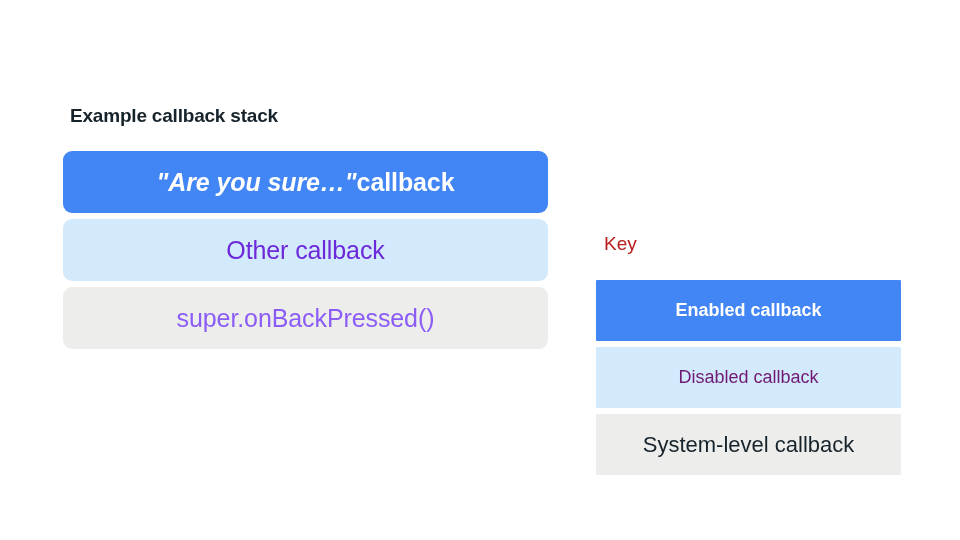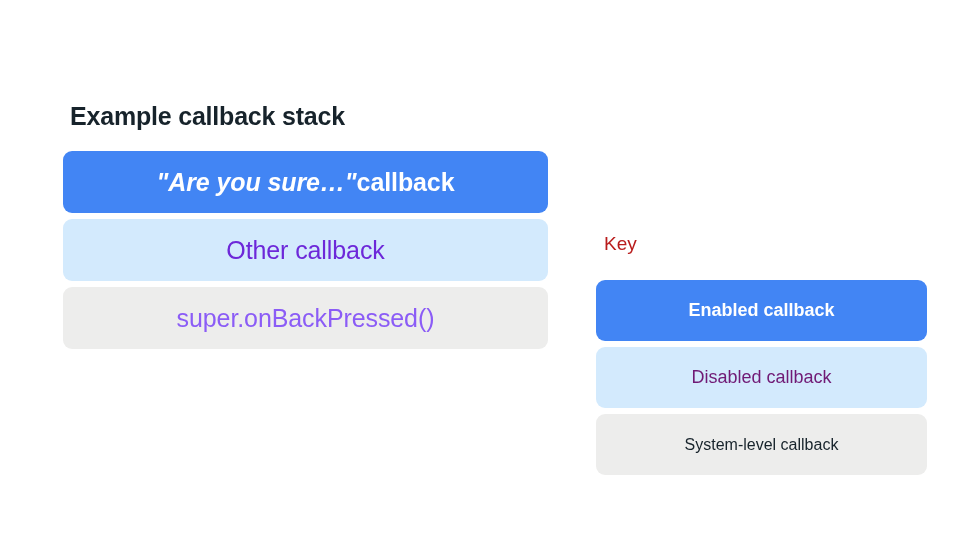--- a/index.html
+++ b/index.html
@@ -26,21 +26,21 @@
 
   
   .stack-column {
     position: absolute;
     left: 63px;
     top: 100px;
     width: 485px;
   }
 
   .section-title {
-    font-size: 25px;
+    font-size: 19px;
     font-weight: 700;
     letter-spacing: -0.2px;
     color: #17232b;
     line-height: 32px;
     margin: 0 0 19px 7px;
     white-space: nowrap;
   }
 
   .bar {
     width: 485px;
@@ -100,23 +100,23 @@
   .key-title {
     font-size: 19px;
     font-weight: 400;
     color: #b91c1c;
     line-height: 24px;
     margin: 0 0 24px 8px;
     white-space: nowrap;
   }
 
   .key-bar {
-    width: 331px;
+    width: 305px;
     height: 61px;
-    border-radius: 9px;
+    border-radius: 1px;
     display: flex;
     align-items: center;
     justify-content: center;
     box-sizing: border-box;
     margin-bottom: 6px;
     white-space: nowrap;
     overflow: hidden;
   }
   .key-bar:last-child { margin-bottom: 0; }
 
@@ -129,21 +129,21 @@
   .key-bar.disabled {
     background: #d3eafd;
     color: #701a75;
     font-weight: 400;
     font-size: 18px;
   }
   .key-bar.system {
     background: #ededec;
     color: #17232b;
     font-weight: 400;
-    font-size: 16px;
+    font-size: 22px;
   }
 </style>
 </head>
 <body>
 
 <div id="canvas">
 
   <div class="stack-column">
 
     <div class="section-title">Example callback stack</div>

